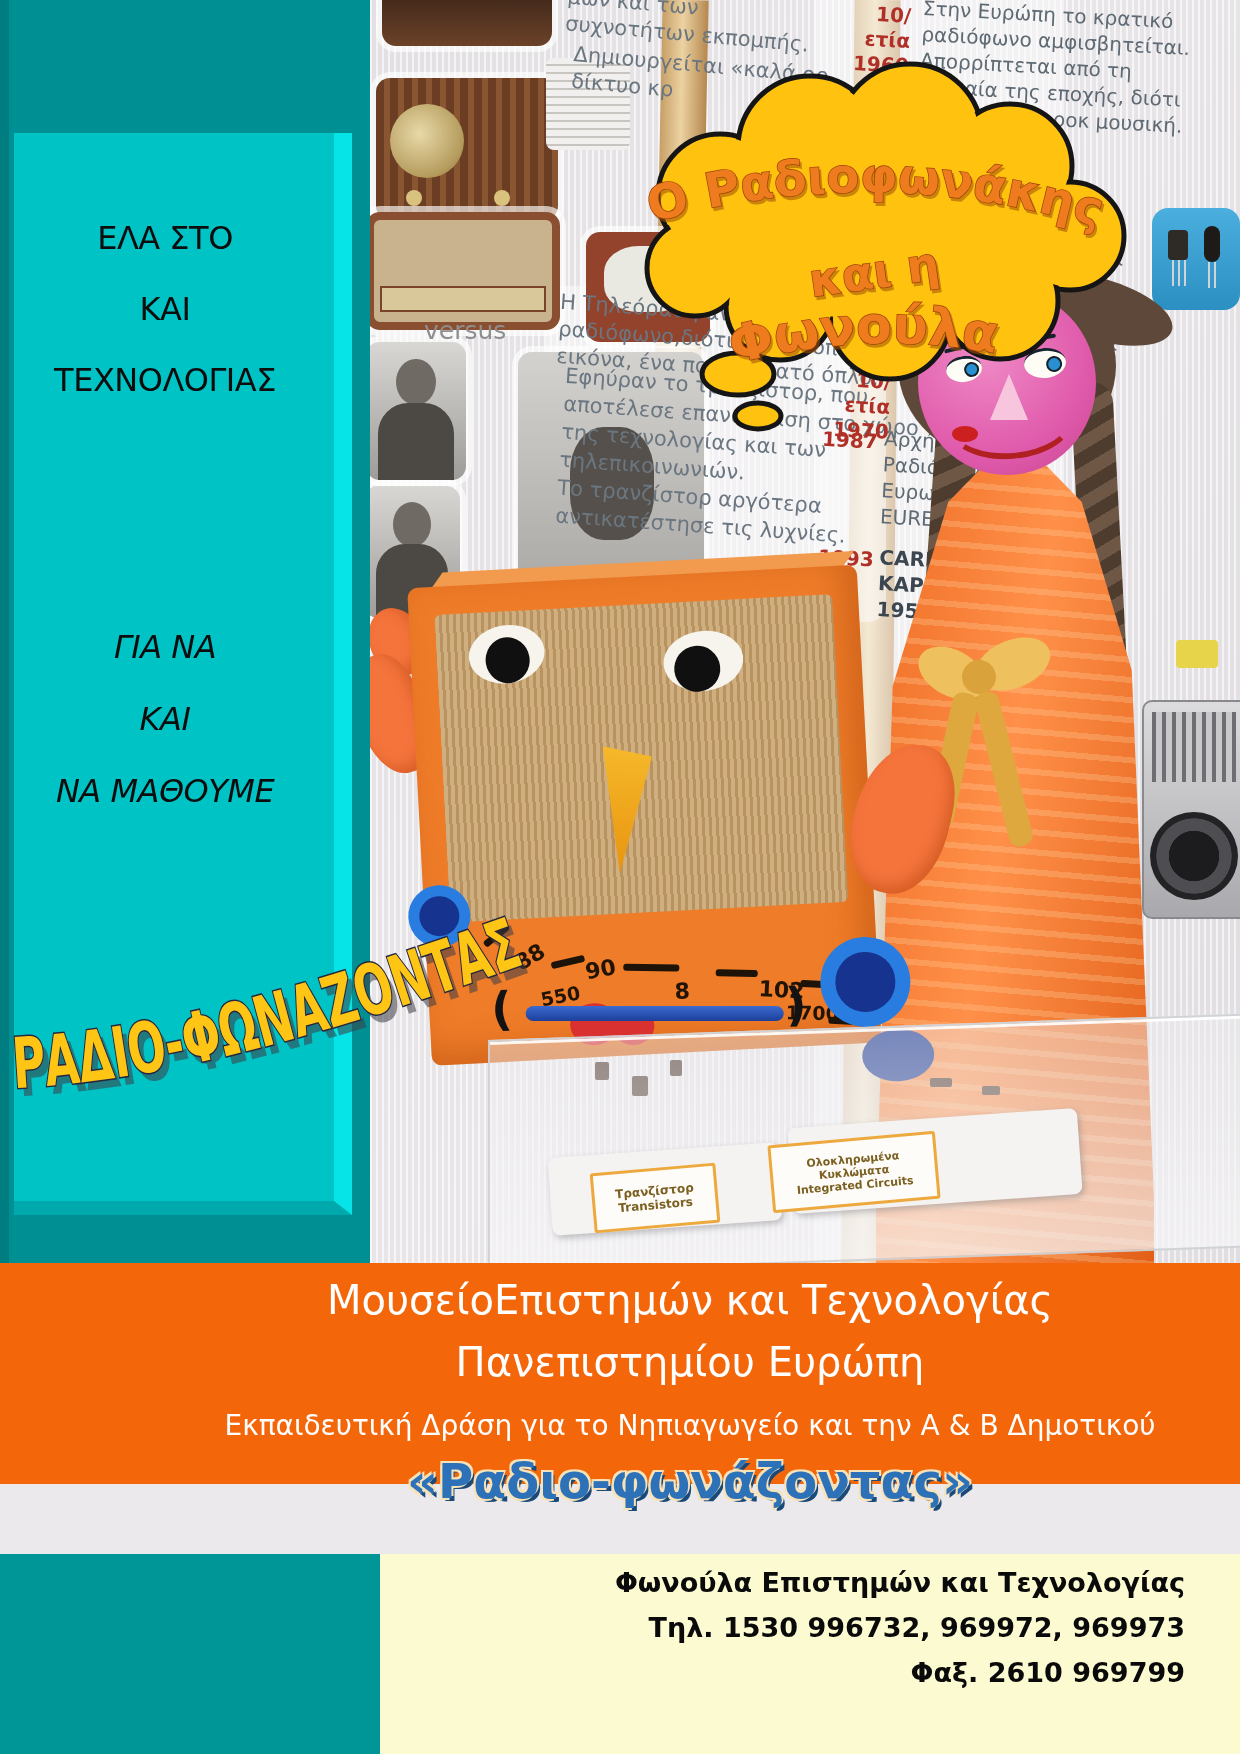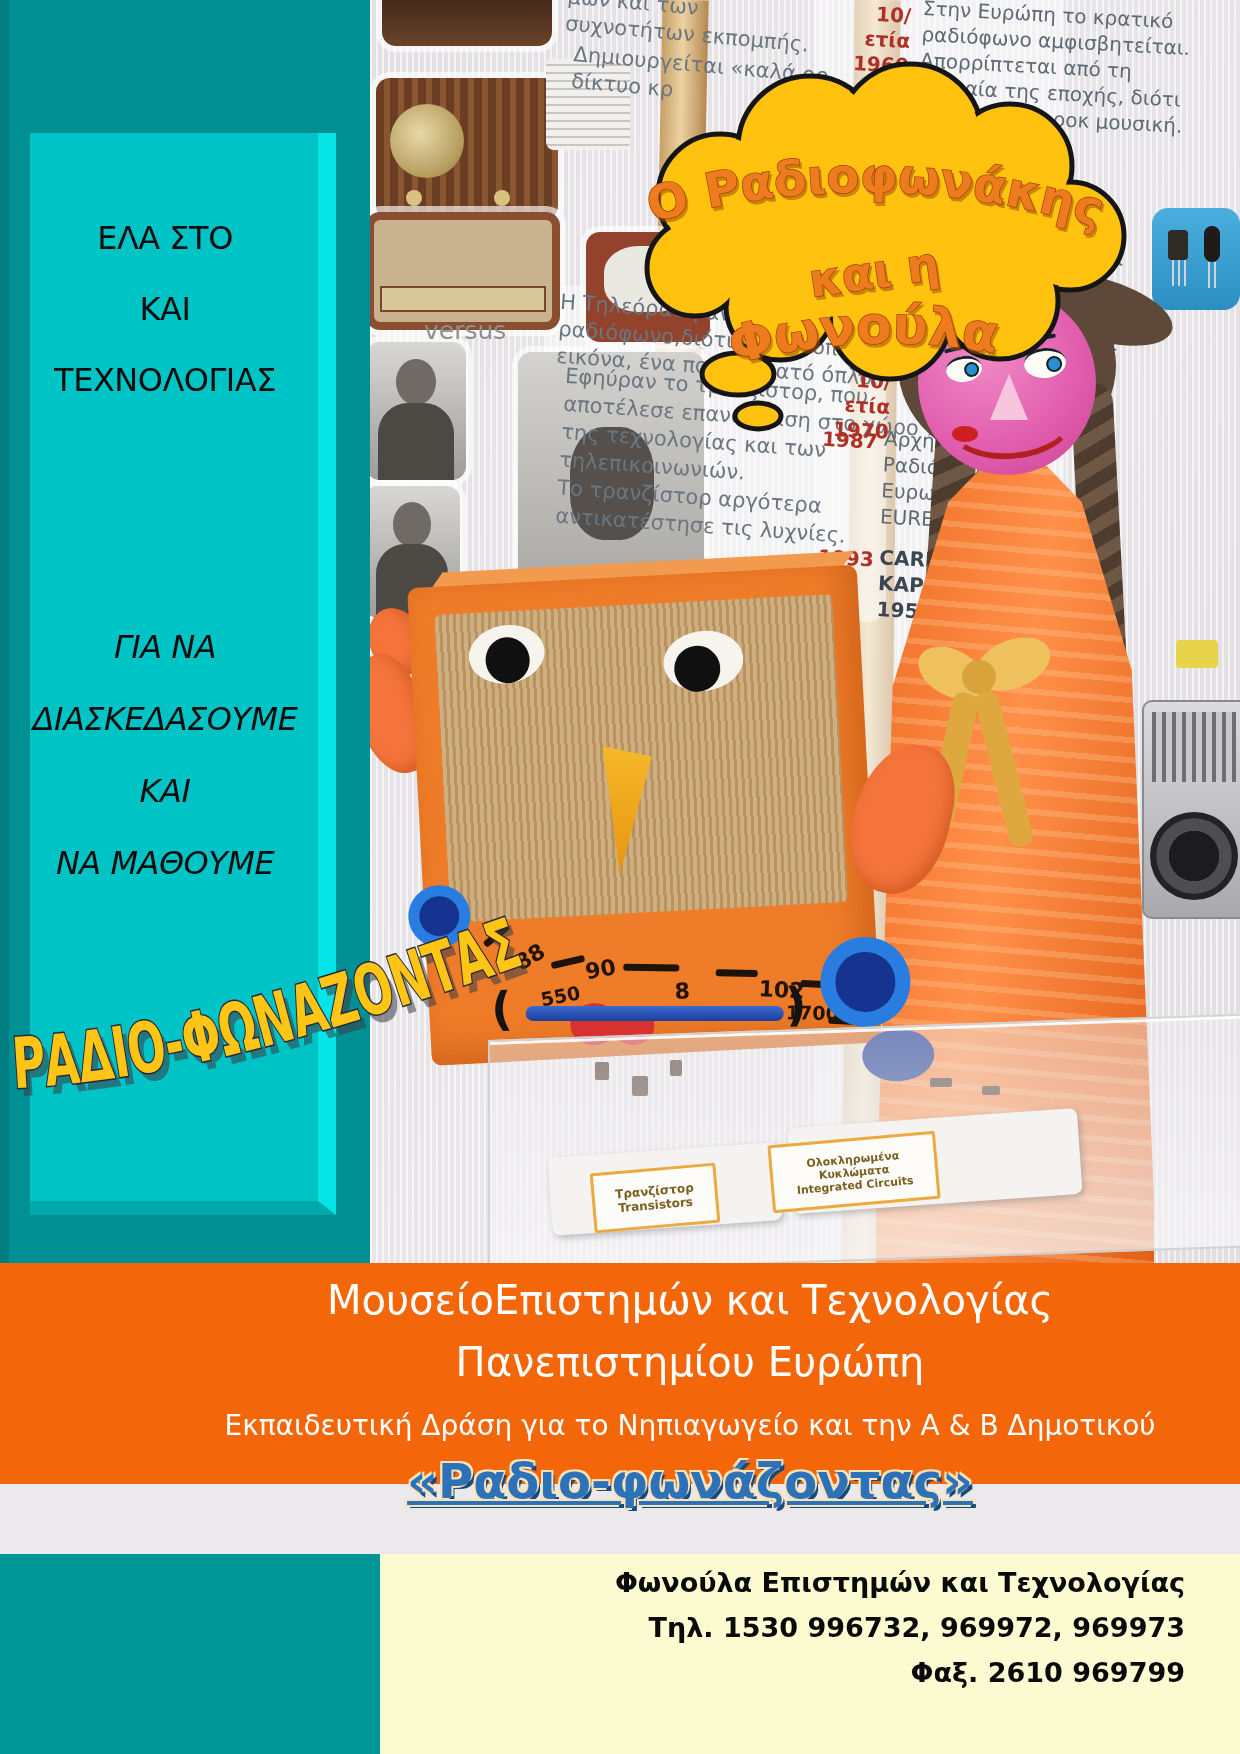--- a/index.html
+++ b/index.html
@@ -3,22 +3,22 @@
 <meta charset="utf-8">
 <style>
   html,body{margin:0;padding:0;background:#555;}
   .page{position:relative;width:1240px;height:1754px;margin:0 auto;overflow:hidden;
         font-family:"DejaVu Sans",sans-serif;background:#ece9ec;}
   .abs{position:absolute;}
 
   
   .leftcol{left:0;top:0;width:370px;height:1263px;background:#008f92;}
   .leftcol .edge{left:0;top:0;width:9px;height:1263px;background:#007d80;}
-  .panel3d{left:30px;top:133px;width:288px;height:1068px;background:#00c3c6;
-           border-right:18px solid #06e4e7;border-bottom:14px solid #00a9ac;}
+  .panel3d{left:14px;top:133px;width:288px;height:1068px;background:#00c3c6;
+           border-right:18px solid #06e4e7;border-bottom:14px solid #00a9ac;padding-left:32px;}
   .invite,.purpose{left:0;right:18px;text-align:center;color:#0d0d0d;
            font-size:32px;letter-spacing:-0.5px;line-height:71px;}
   .invite{top:70px;}
   .purpose{top:478px;line-height:72px;font-style:italic;}
 
   
   .photo{left:370px;top:0;width:870px;height:1263px;overflow:hidden;
          background:
           repeating-linear-gradient(90deg,rgba(255,255,255,.55) 0 2px,rgba(214,210,214,.25) 2px 6px),
           linear-gradient(115deg,#e7e4e7 0%,#efecef 45%,#e4e1e4 100%);}
@@ -155,21 +155,21 @@
   
   .wordart{left:4px;top:850px;width:545px;height:265px;z-index:30;position:absolute;}
 
   
   .banner{left:0;top:1263px;width:1240px;height:221px;background:#f4660a;}
   .banner-inner{position:absolute;left:140px;width:1100px;top:0;text-align:center;color:#ffffff;}
   .bl1{position:absolute;top:14px;width:100%;font-size:40px;}
   .bl2{position:absolute;top:76px;width:100%;font-size:40px;}
   .bl3{position:absolute;top:146px;width:100%;font-size:28px;}
   .btitle{position:absolute;top:190px;width:100%;font-size:48px;font-weight:bold;color:#2d72b8;
-      text-shadow:-2px -2px 0 #f8e2b8, 2px -2px 0 #f8e2b8, -2px 2px 0 #f8e2b8, 3px 3px 0 #1a4a7a;text-decoration:underline;}
+      text-shadow:-2px -2px 0 #f8e2b8, 2px -2px 0 #f8e2b8, -2px 2px 0 #f8e2b8, 3px 3px 0 #1a4a7a;}
 
   
   .footer-teal{left:0;top:1554px;width:380px;height:200px;background:#009597;}
   .footer-cream{left:380px;top:1554px;width:860px;height:200px;background:#fcfad1;}
   .contact{position:absolute;right:55px;top:6px;text-align:right;color:#0a0a0a;
       font-weight:bold;font-size:27px;line-height:45px;}
 </style>
 </head>
 <body>
 
@@ -178,21 +178,20 @@
   <aside class="abs leftcol">
     <div class="abs edge"></div>
     <div class="abs panel3d">
       <div class="abs invite">
         <div>ΕΛΑ ΣΤΟ</div>
         <div>ΚΑΙ</div>
         <div>ΤΕΧΝΟΛΟΓΙΑΣ</div>
       </div>
       <div class="abs purpose">
         <div>ΓΙΑ ΝΑ</div>
-        <div>ΔΙΑΣΚΕΔΑΣΟΥΜΕ</div>
         <div>ΚΑΙ</div>
         <div>ΝΑ ΜΑΘΟΥΜΕ</div>
       </div>
     </div>
   </aside>
 
   <section class="abs photo">
     <div class="abs wood post-a"></div>
     <div class="abs wood post-b"></div>
     <div class="abs teal-line"></div>

